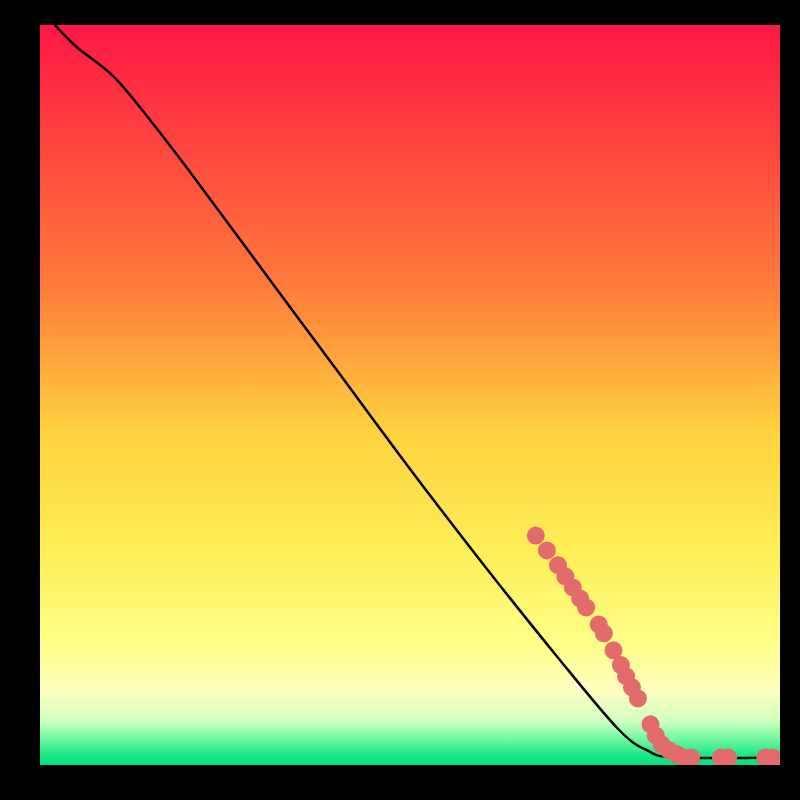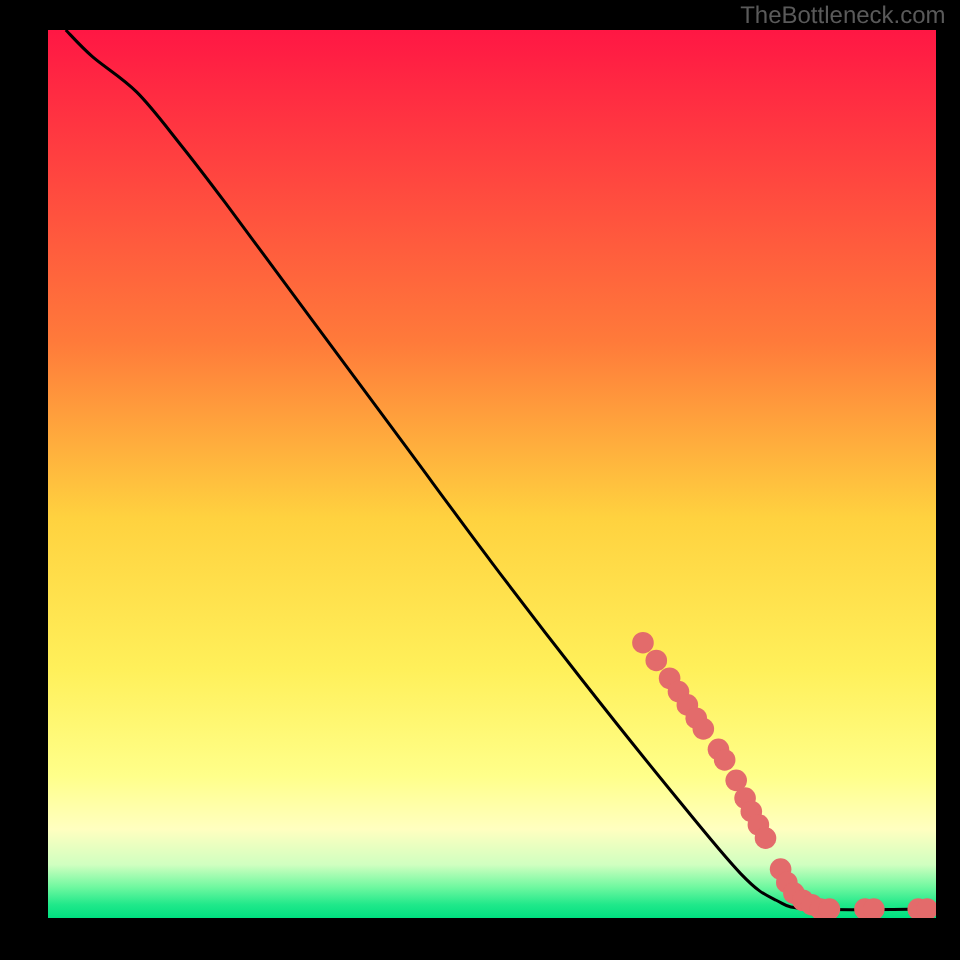--- a/index.html
+++ b/index.html
@@ -34,21 +34,20 @@
     top: 25px;
     width: 740px;
     height: 740px;
   }
   svg { display: block; }
 </style>
 </head>
 <body>
 
 <div class="frame">
-  <div class="watermark">TheBottleneck.com</div>
   <div class="plot">
     <svg id="chart-svg" width="740" height="740" viewBox="0 0 740 740">
         <defs>
           <linearGradient id="bg-grad" x1="0" y1="0" x2="0" y2="1">
             <stop offset="0%" stop-color="#ff1744"></stop>
             <stop offset="35%" stop-color="#ff7a3a"></stop>
             <stop offset="55.00000000000001%" stop-color="#ffd23f"></stop>
             <stop offset="72%" stop-color="#fff05a"></stop>
             <stop offset="84%" stop-color="#ffff8a"></stop>
             <stop offset="90%" stop-color="#ffffc0"></stop>

